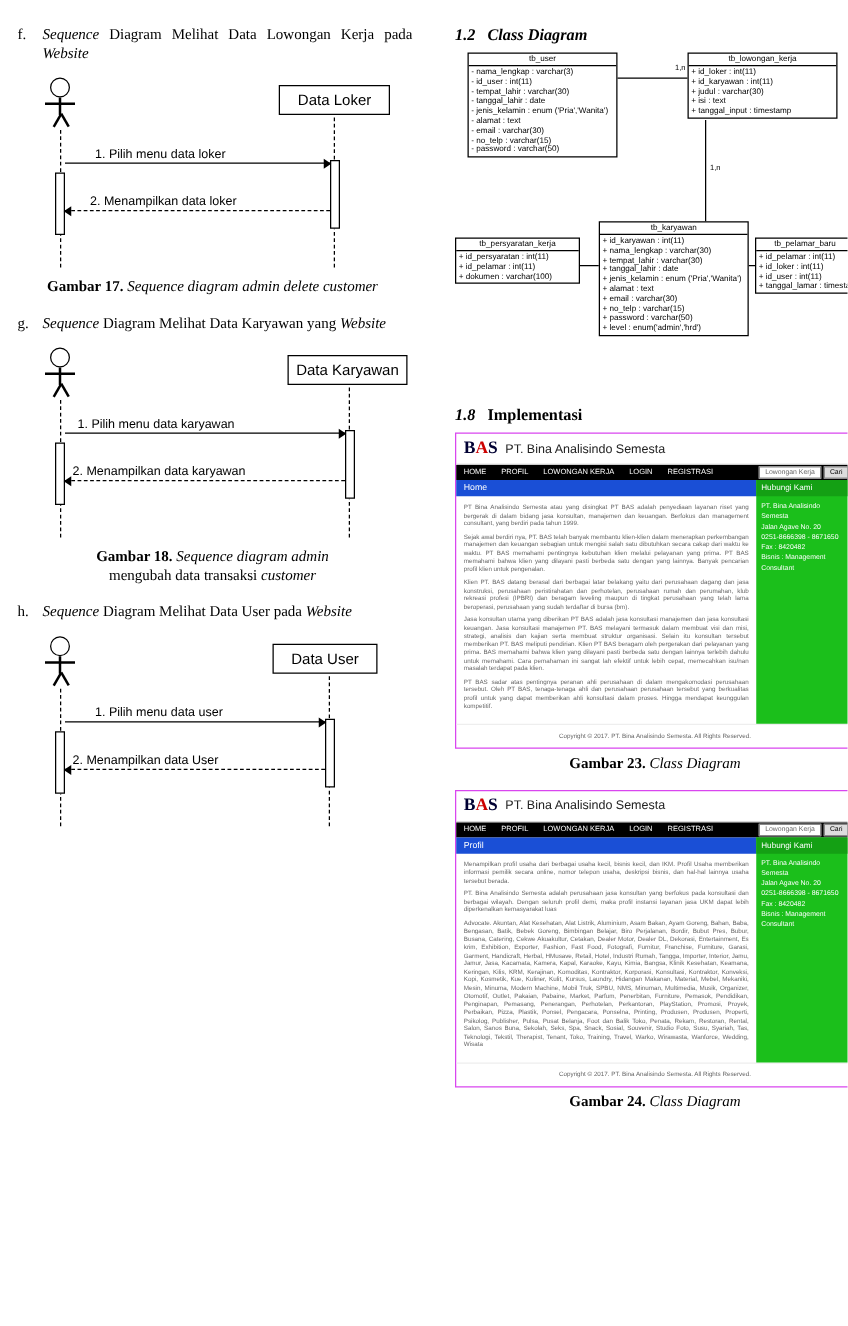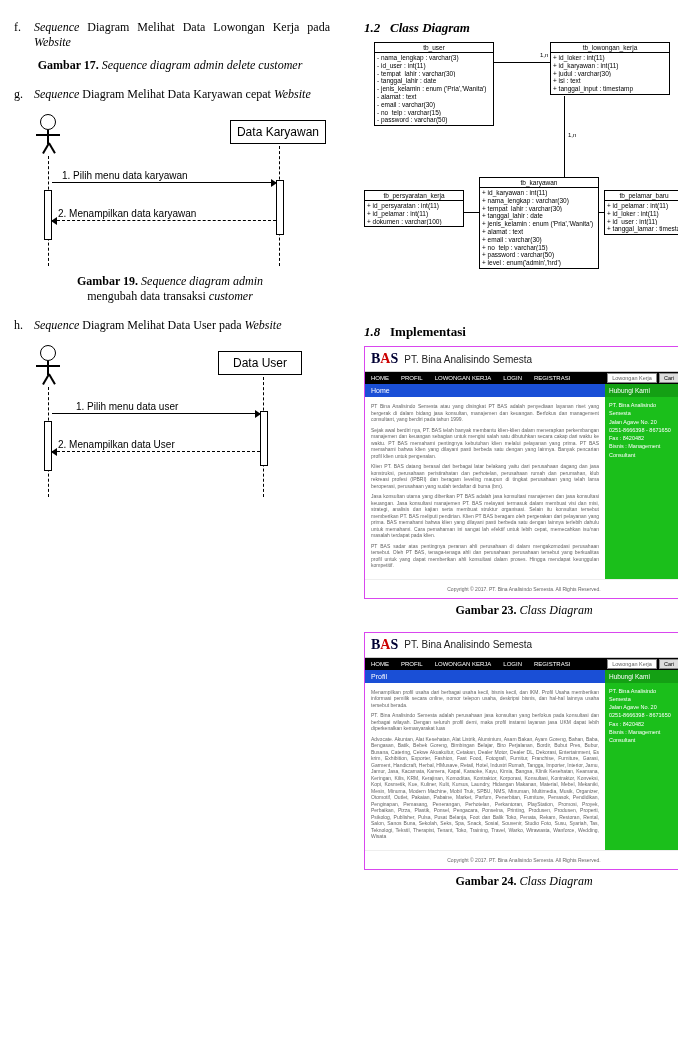--- a/index.html
+++ b/index.html
@@ -163,51 +163,67 @@
 <div class="col col-left">
 
   <div class="list-item">
     <span class="list-marker">f.</span>
     <div class="list-text">
       <i>Sequence</i>
       <span>Diagram Melihat Data Lowongan Kerja pada</span>
       <i>Website</i>
     </div>
   </div>
+  <div class="seq-diagram">
+    <div class="actor-head"></div>
+    <div class="actor-body"></div>
+    <div class="actor-arm"></div>
+    <div class="actor-leg-l"></div>
+    <div class="actor-leg-r"></div>
+    <div class="obj-box">Data Loker</div>
+    <div class="lifeline-l"></div>
+    <div class="lifeline-r" style="right:62px"></div>
+    <div class="activation" style="left:22px;top:80px;height:50px"></div>
+    <div class="activation" style="right:58px;top:70px;height:55px"></div>
+    <div class="msg-line arrow-r" style="left:30px;right:66px;top:72px"></div>
+    <div class="msg-label" style="left:54px;top:60px">1. Pilih menu data loker</div>
+    <div class="msg-line msg-line-dash arrow-l" style="left:30px;right:66px;top:110px"></div>
+    <div class="msg-label" style="left:50px;top:98px">2. Menampilkan data loker</div>
+  </div>
   <div class="caption">
     <b>Gambar 17.</b>
     <i>Sequence diagram admin delete customer</i>
   </div>
 
   <div class="list-item">
     <span class="list-marker">g.</span>
     <div class="list-text">
       <i>Sequence</i>
-      <span>Diagram Melihat Data Karyawan cepat</span>
+      <span>Diagram Melihat Data Karyawan yang</span>
       <i>Website</i>
     </div>
   </div>
   <div class="seq-diagram">
     <div class="actor-head"></div>
     <div class="actor-body"></div>
     <div class="actor-arm"></div>
     <div class="actor-leg-l"></div>
     <div class="actor-leg-r"></div>
     <div class="obj-box" style="right:4px;padding:4px 6px">Data Karyawan</div>
     <div class="lifeline-l"></div>
     <div class="lifeline-r" style="right:50px"></div>
     <div class="activation" style="left:22px;top:80px;height:50px"></div>
     <div class="activation" style="right:46px;top:70px;height:55px"></div>
     <div class="msg-line arrow-r" style="left:30px;right:54px;top:72px"></div>
     <div class="msg-label" style="left:40px;top:60px">1. Pilih menu data karyawan</div>
     <div class="msg-line msg-line-dash arrow-l" style="left:30px;right:54px;top:110px"></div>
     <div class="msg-label" style="left:36px;top:98px">2. Menampilkan data  karyawan</div>
   </div>
   <div class="caption">
-    <b>Gambar 19.</b>
+    <b>Gambar 18.</b>
     <i>Sequence diagram admin</i><br>
     <span>mengubah data transaksi</span>
     <i>customer</i>
   </div>
 
   <div class="list-item">
     <span class="list-marker">h.</span>
     <div class="list-text">
       <i>Sequence</i>
       <span>Diagram Melihat Data User pada</span>

